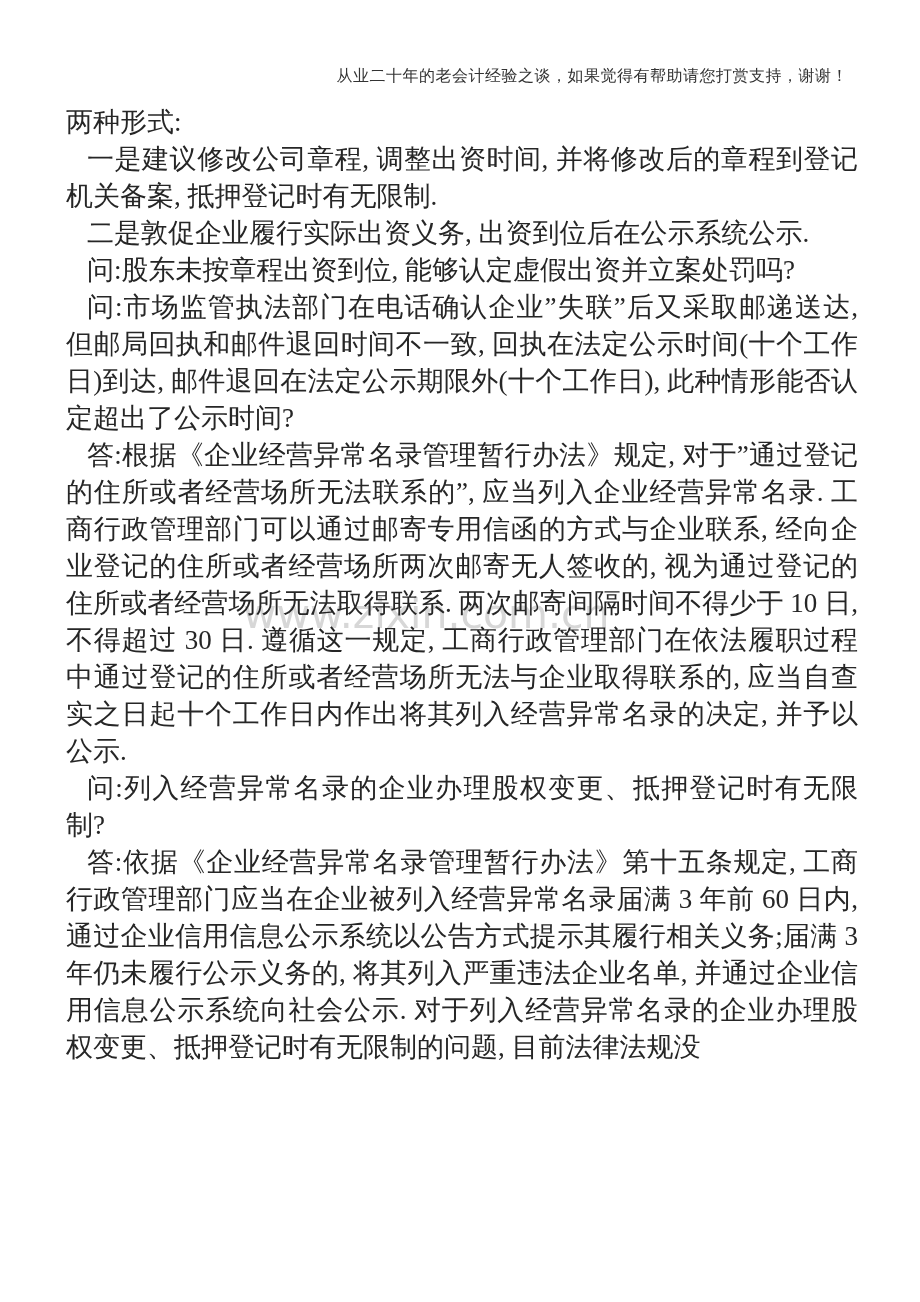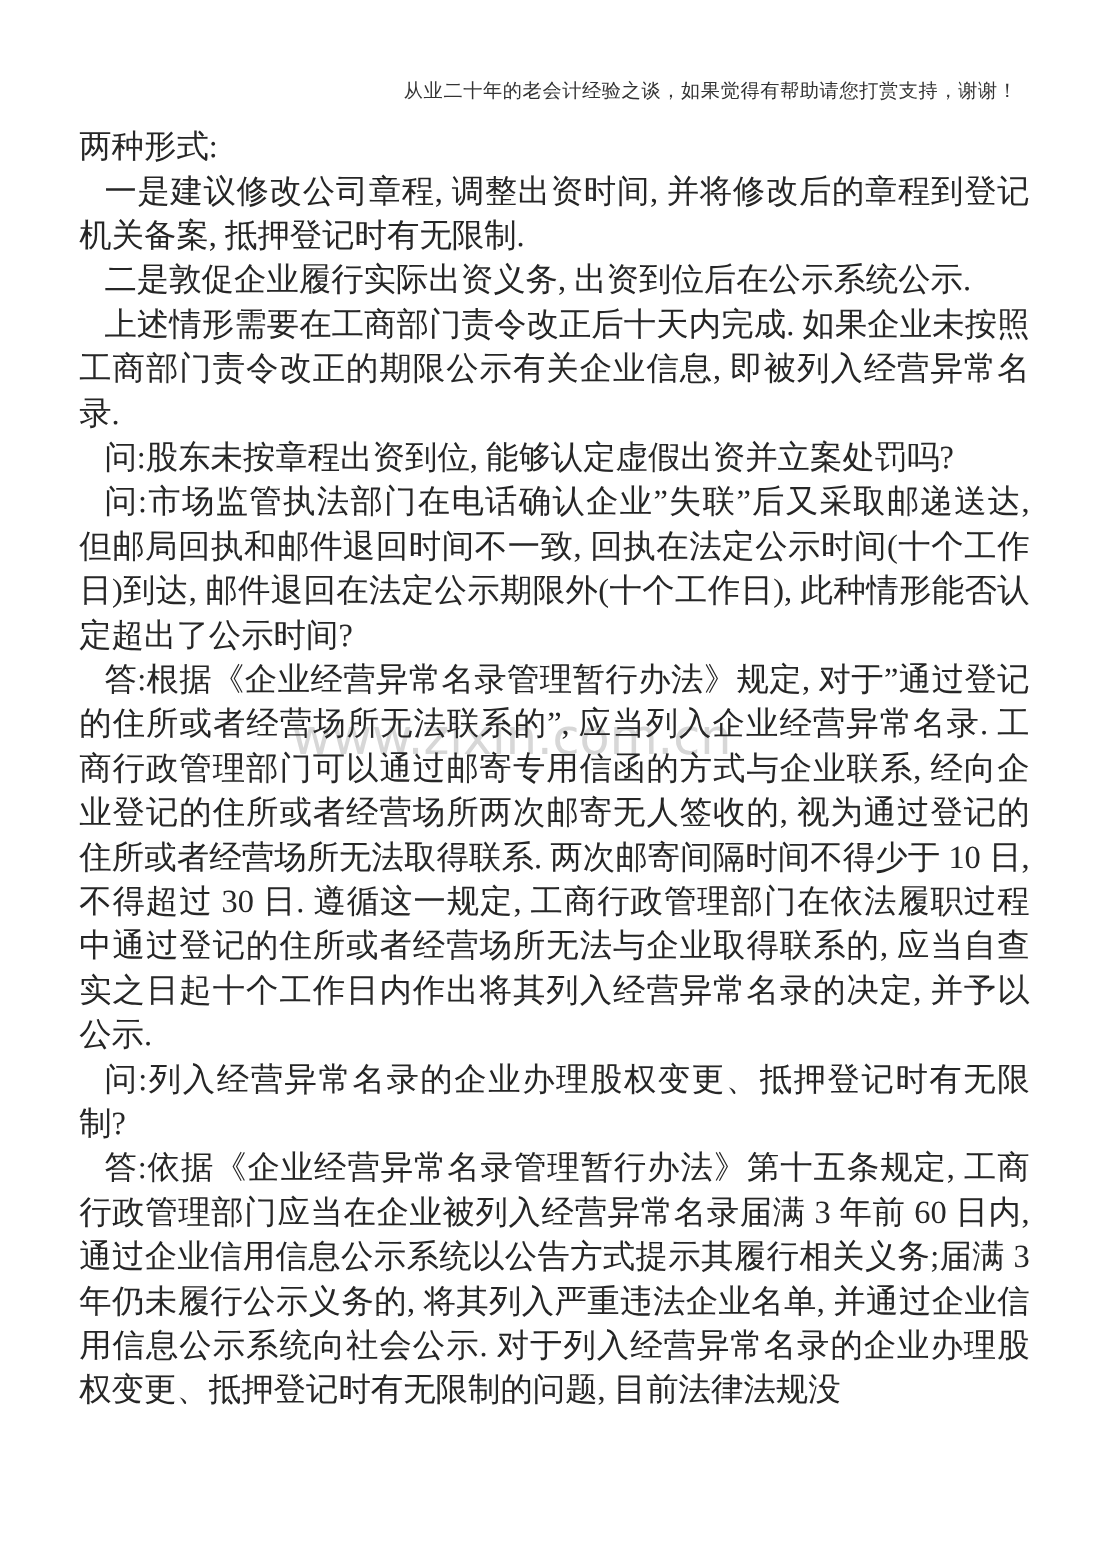--- a/index.html
+++ b/index.html
@@ -61,19 +61,18 @@
 <body>
 
 <div class="header-note">从业二十年的老会计经验之谈，如果觉得有帮助请您打赏支持，谢谢！</div>
 
 <div class="watermark">www.zixin.com.cn</div>
 
 <div class="doc" id="doc-body">
     <p class="">两种形式:</p>
     <p class="indent">一是建议修改公司章程, 调整出资时间, 并将修改后的章程到登记机关备案, 抵押登记时有无限制.</p>
     <p class="indent">二是敦促企业履行实际出资义务, 出资到位后在公示系统公示.</p>
-    <p class="indent">上述情形需要在工商部门责令改正后十天内完成. 如果企业未按照工商部门责令改正的期限公示有关企业信息, 即被列入经营异常名录.</p>
     <p class="indent">问:股东未按章程出资到位, 能够认定虚假出资并立案处罚吗?</p>
     <p class="indent">问:市场监管执法部门在电话确认企业”失联”后又采取邮递送达, 但邮局回执和邮件退回时间不一致, 回执在法定公示时间(十个工作日)到达, 邮件退回在法定公示期限外(十个工作日), 此种情形能否认定超出了公示时间?</p>
     <p class="indent">答:根据《企业经营异常名录管理暂行办法》规定, 对于”通过登记的住所或者经营场所无法联系的”, 应当列入企业经营异常名录. 工商行政管理部门可以通过邮寄专用信函的方式与企业联系, 经向企业登记的住所或者经营场所两次邮寄无人签收的, 视为通过登记的住所或者经营场所无法取得联系. 两次邮寄间隔时间不得少于 10 日, 不得超过 30 日. 遵循这一规定, 工商行政管理部门在依法履职过程中通过登记的住所或者经营场所无法与企业取得联系的, 应当自查实之日起十个工作日内作出将其列入经营异常名录的决定, 并予以公示.</p>
     <p class="indent">问:列入经营异常名录的企业办理股权变更、抵押登记时有无限制?</p>
     <p class="indent">答:依据《企业经营异常名录管理暂行办法》第十五条规定, 工商行政管理部门应当在企业被列入经营异常名录届满 3 年前 60 日内, 通过企业信用信息公示系统以公告方式提示其履行相关义务;届满 3 年仍未履行公示义务的, 将其列入严重违法企业名单, 并通过企业信用信息公示系统向社会公示. 对于列入经营异常名录的企业办理股权变更、抵押登记时有无限制的问题, 目前法律法规没</p>
   </div>
 
 </body></html>

